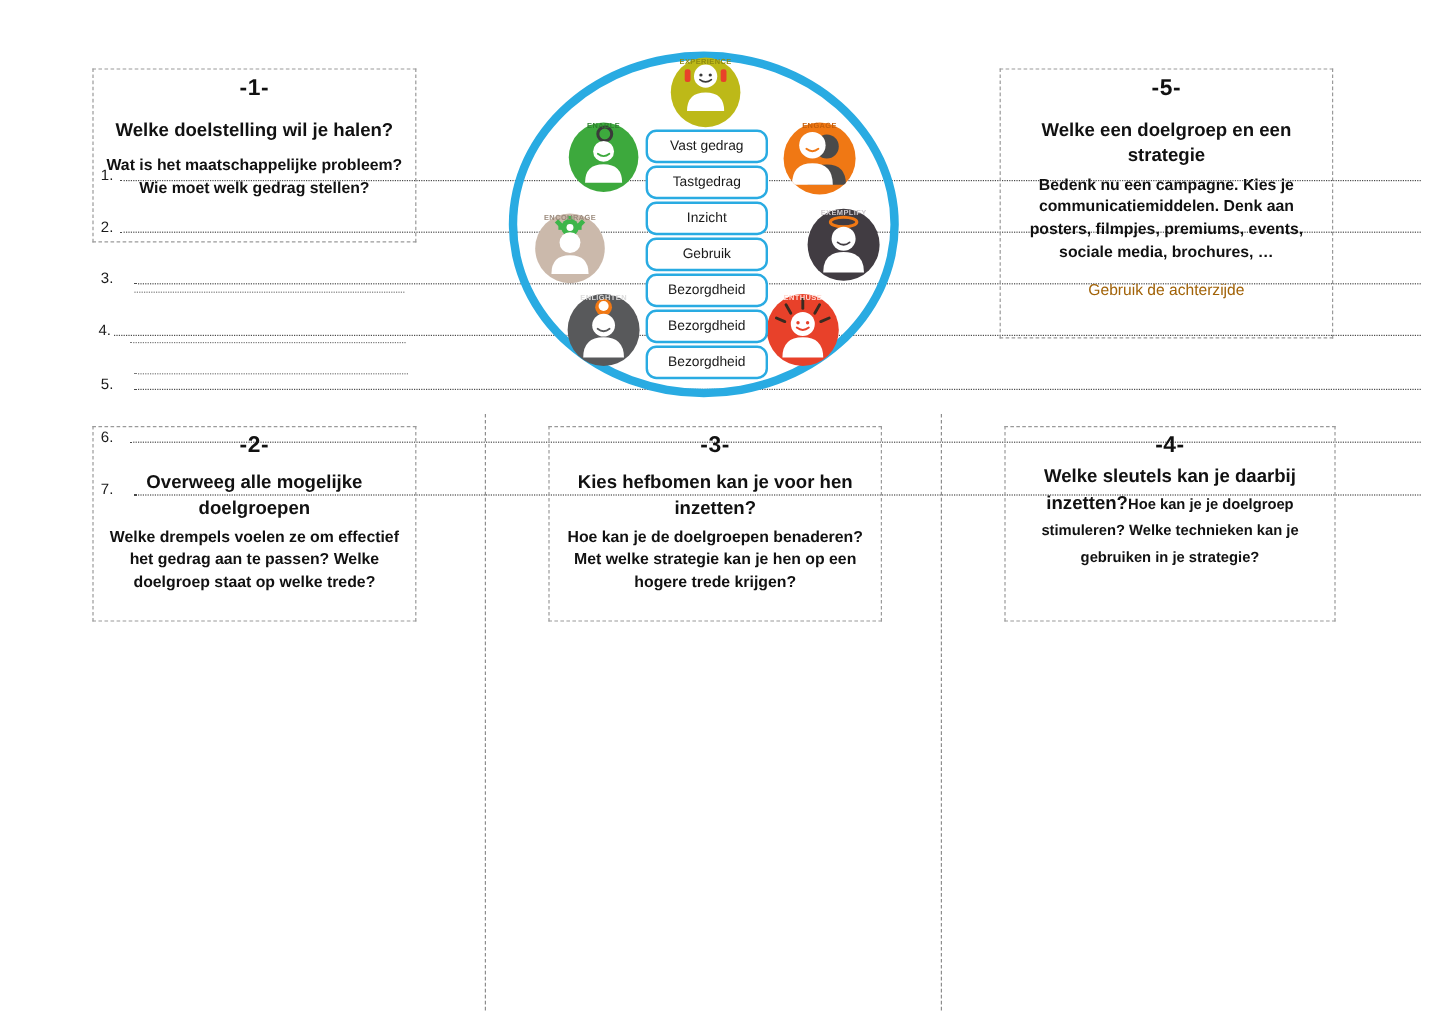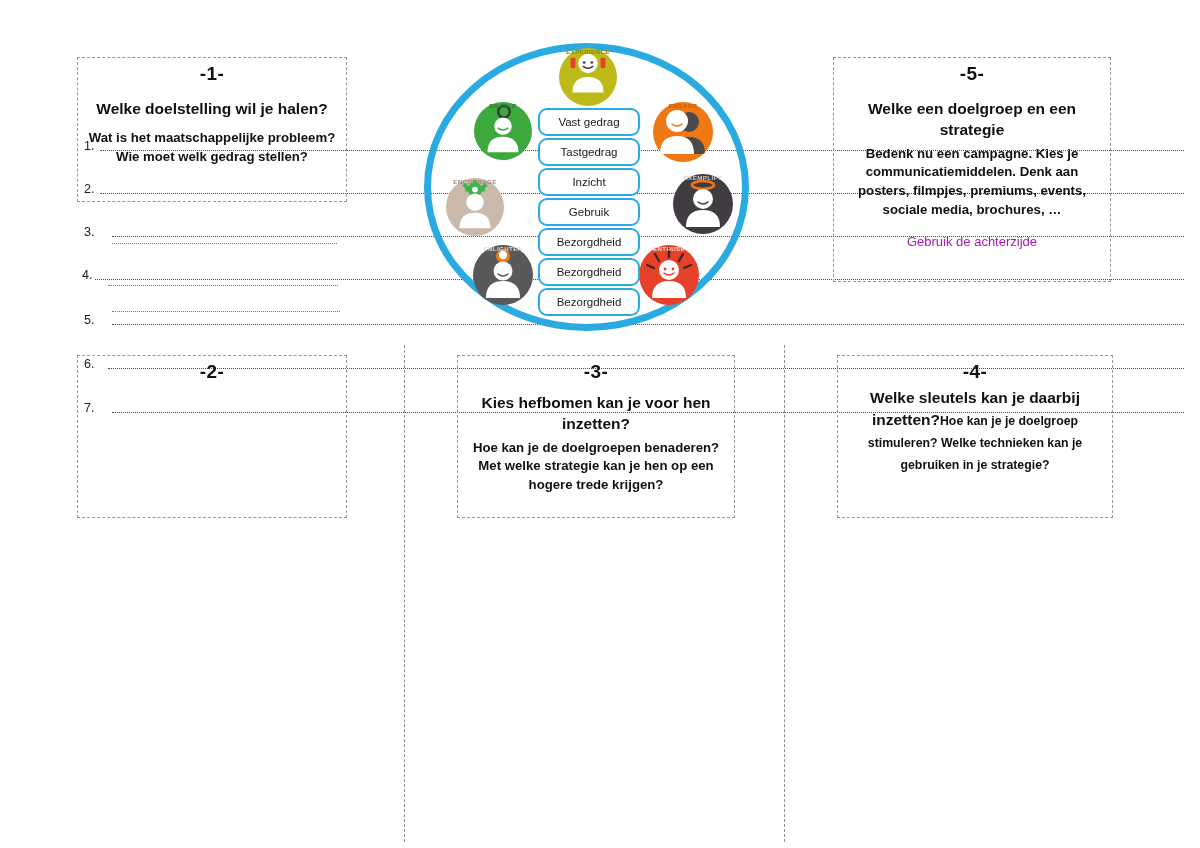--- a/index.html
+++ b/index.html
@@ -55,21 +55,21 @@
   }
   .dbox .bhead{
     font-size:15.5px;font-weight:bold;color:#111;
     line-height:1.35;margin:0;
   }
   .dbox .bbody{
     font-size:13.2px;font-weight:bold;color:#111;
     line-height:1.42;margin:4px 0 0 0;
   }
   .dbox .bnote{
-    font-size:13px;color:#a21caf;font-weight:normal;
+    font-size:13px;color:#a16207;font-weight:normal;
     margin-top:14px;line-height:1.3;
   }
   .inlinehead{font-size:15.5px;font-weight:bold;}
   .inlinebody{font-size:12.3px;font-weight:bold;}
 
   
   .bigcircle{
     position:absolute;
     border:7px solid #29abe2;
     border-radius:50%;
@@ -149,20 +149,22 @@
 
   <div class="dbox" style="left:833px;top:57px;width:278px;height:225px;">
     <div class="bnum">-5-</div>
     <div class="bhead">Welke een doelgroep en een strategie</div>
     <div class="bbody">Bedenk nu een campagne. Kies je communicatiemiddelen. Denk aan posters, filmpjes, premiums, events, sociale media, brochures, …</div>
     <div class="bnote">Gebruik de achterzijde</div>
   </div>
 
   <div class="dbox" style="left:77px;top:355px;width:270px;height:163px;">
     <div class="bnum" style="margin-bottom:10px;">-2-</div>
+    <div class="bhead">Overweeg alle mogelijke doelgroepen</div>
+    <div class="bbody">Welke drempels voelen ze om effectief het gedrag aan te passen? Welke doelgroep staat op welke trede?</div>
   </div>
 
   <div class="dbox" style="left:457px;top:355px;width:278px;height:163px;">
     <div class="bnum" style="margin-bottom:10px;">-3-</div>
     <div class="bhead">Kies hefbomen kan je  voor hen inzetten?</div>
     <div class="bbody">Hoe kan je de doelgroepen benaderen? Met welke strategie kan je hen op een hogere trede krijgen?</div>
   </div>
 
   <div class="dbox" style="left:837px;top:355px;width:276px;height:163px;">
     <div class="bnum" style="margin-bottom:4px;">-4-</div>

